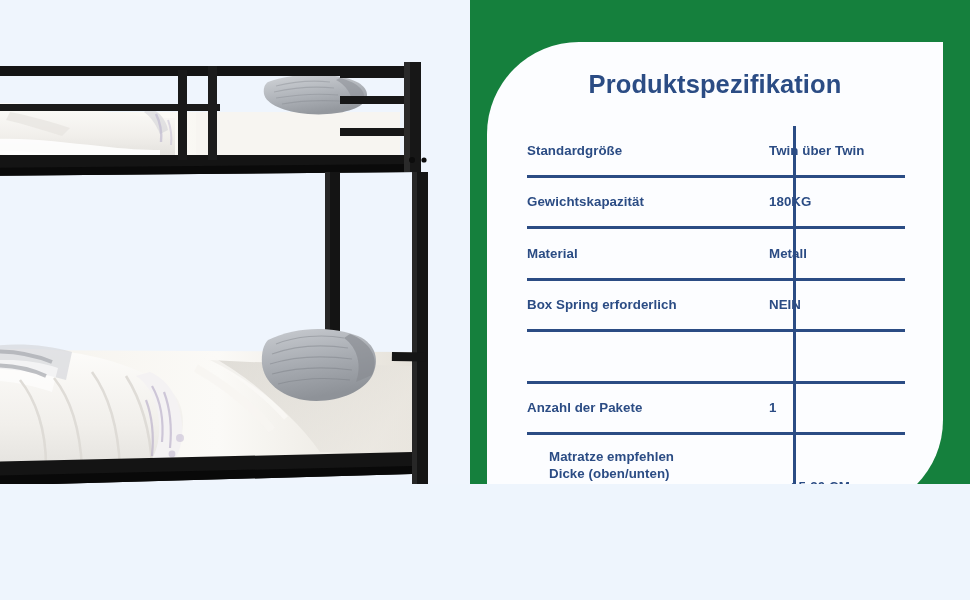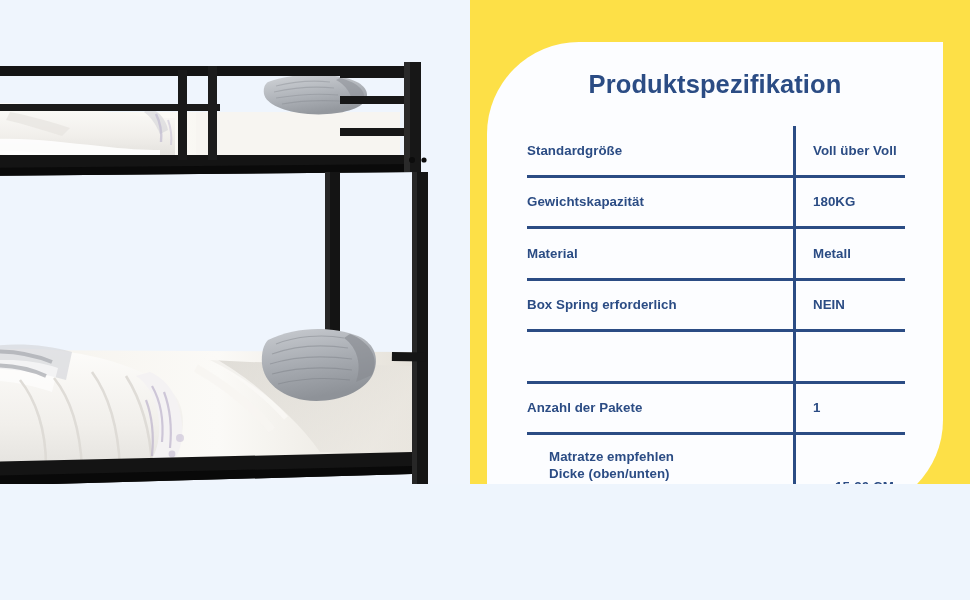--- a/index.html
+++ b/index.html
@@ -11,21 +11,21 @@
     height: 600px;
     overflow: hidden;
     font-family: "Liberation Sans", sans-serif;
     background: #eef5fd;
   }
 
   #page {
     position: relative;
     width: 970px;
     height: 484px;
-    background: #fde047;
+    background: #15803d;
     overflow: hidden;
   }
 
   
   #photo {
     position: absolute;
     left: 0;
     top: 0;
     width: 470px;
     height: 600px;
@@ -64,21 +64,20 @@
     top: 84px;
     width: 378px;
   }
 
   .spec-row {
     position: relative;
     display: flex;
     align-items: center;
     height: 48.5px;
     border-bottom: 3px solid #2b4c84;
-    gap: 44px;
   }
   .spec-row.tall {
     height: 62px;
   }
 
   .spec-key {
     width: 226px;
     box-sizing: border-box;
     padding-right: 10px;
     font-size: 13.3px;
@@ -253,21 +252,21 @@
   <div id="spec-card">
 
     <div id="spec-title">Produktspezifikation</div>
 
     <div id="spec-table">
 
       <div id="col-divider"></div>
 
       <div class="spec-row">
         <div class="spec-key">Standardgröße</div>
-        <div class="spec-val">Voll über Voll</div>
+        <div class="spec-val">Twin über Twin</div>
       </div>
 
       <div class="spec-row">
         <div class="spec-key">Gewichtskapazität</div>
         <div class="spec-val">180KG</div>
       </div>
 
       <div class="spec-row">
         <div class="spec-key">Material</div>
         <div class="spec-val">Metall</div>

